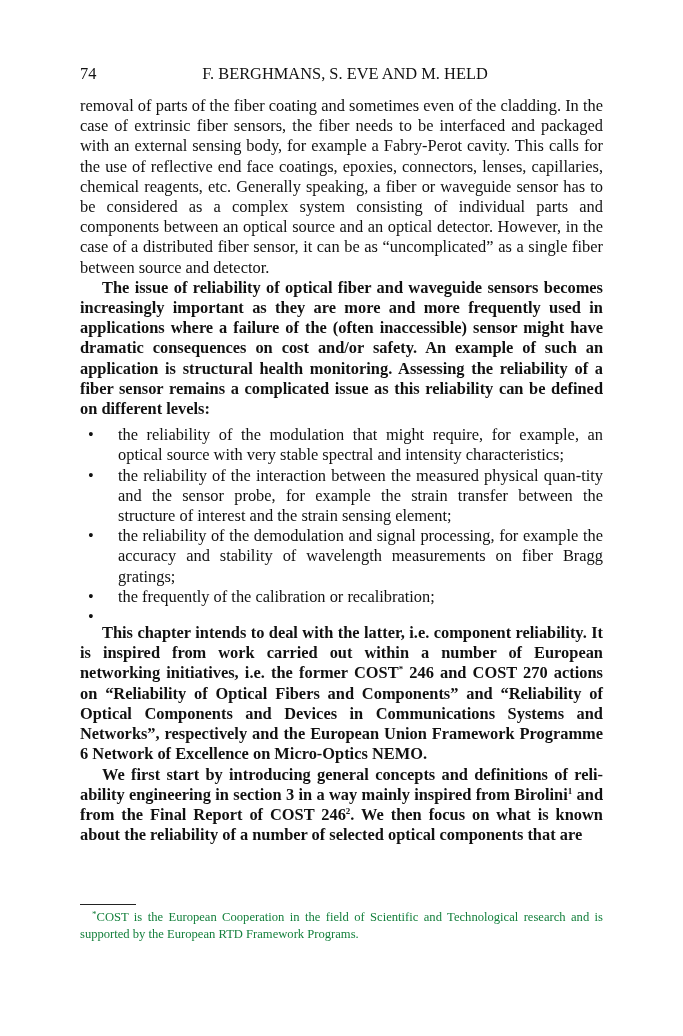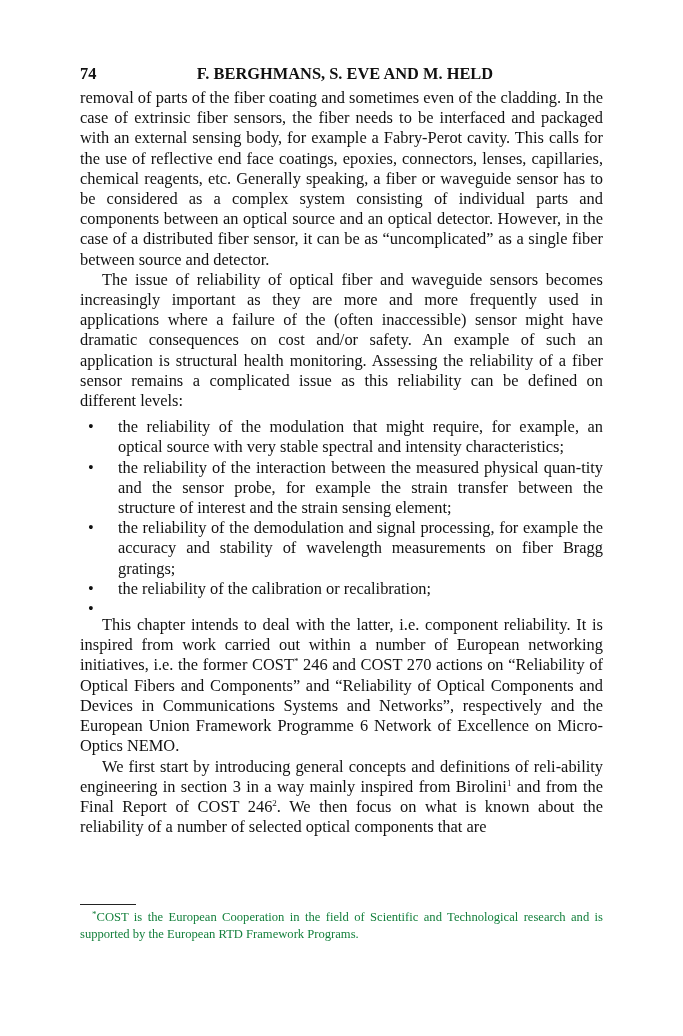--- a/index.html
+++ b/index.html
@@ -2,25 +2,25 @@
 <html><head>
 <meta charset="utf-8">
 <style>
   html, body { margin: 0; padding: 0; background: #ffffff; }
   body { width: 683px; height: 1036px; position: relative; overflow: hidden; }
   .page {
     position: absolute; left: 80px; top: 64px; width: 523px;
     font-family: "Liberation Serif", "DejaVu Serif", serif;
     color: #111111; font-size: 16.4px; line-height: 20.2px;
   }
-  .running-head { position: relative; height: 20px; margin-bottom: 4px; font-weight: bold; }
+  .running-head { position: relative; height: 20px; margin-bottom: 12px; }
   .page-num { position: absolute; left: 0; top: 0; }
   .authors { position: absolute; left: 0; right: 1px; text-align: center; top: 0; padding-left: 8px; }
   p { margin: 0; text-align: justify; }
-  p.indent { text-indent: 22px; }
+  p.indent { text-indent: 22px; font-weight: bold; }
   ul.levels { list-style: none; margin: 6px 0 4px 0; padding: 0; }
   ul.levels li { position: relative; padding-left: 38px; text-align: justify; }
   ul.levels li .bullet { position: absolute; left: 8px; top: 0; }
   sup { font-size: 9px; line-height: 0; vertical-align: 6px; }
   .after-list { margin-top: 16px; }
   .footnote-rule { position: absolute; left: 80px; top: 904px; width: 56px; border-top: 1px solid #222; }
   .footnote {
     position: absolute; left: 80px; top: 906px; width: 523px;
     font-family: "Liberation Serif", "DejaVu Serif", serif;
     font-size: 12.6px; line-height: 17px; color: #15803d; text-align: justify;
@@ -36,21 +36,21 @@
     <span class="authors">F. BERGHMANS, S. EVE AND M. HELD</span>
   </div>
 
   <p>removal of parts of the fiber coating and sometimes even of the cladding. In the case of extrinsic fiber sensors, the fiber needs to be interfaced and packaged with an external sensing body, for example a Fabry-Perot cavity. This calls for the use of reflective end face coatings, epoxies, connectors, lenses, capillaries, chemical reagents, etc. Generally speaking, a fiber or waveguide sensor has to be considered as a complex system consisting of individual parts and components between an optical source and an optical detector. However, in the case of a distributed fiber sensor, it can be as “uncomplicated” as a single fiber between source and detector.</p>
   <p class="indent">The issue of reliability of optical fiber and waveguide sensors becomes increasingly important as they are more and more frequently used in applications where a failure of the (often inaccessible) sensor might have dramatic consequences on cost and/or safety. An example of such an application is structural health monitoring. Assessing the reliability of a fiber sensor remains a complicated issue as this reliability can be defined on different levels:</p>
 
   <ul class="levels">
     <li><span class="bullet">•</span><span>the reliability of the modulation that might require, for example, an optical source with very stable spectral and intensity characteristics;</span></li>
     <li><span class="bullet">•</span><span>the reliability of the interaction between the measured physical quan-tity and the sensor probe, for example the strain transfer between the structure of interest and the strain sensing element;</span></li>
     <li><span class="bullet">•</span><span>the reliability of the demodulation and signal processing, for example the accuracy and stability of wavelength measurements on fiber Bragg gratings;</span></li>
-    <li><span class="bullet">•</span><span>the reliability of the calibration or recalibration;</span></li>
+    <li><span class="bullet">•</span><span>the frequently of the calibration or recalibration;</span></li>
     <li><span class="bullet">•</span></li>
   </ul>
 
   <p class="indent after-list"><span>This chapter intends to deal with the latter, i.e. component reliability. It is inspired from work carried out within a number of European networking initiatives, i.e. the former COST</span><sup>*</sup><span> 246 and COST 270 actions on “Reliability of Optical Fibers and Components” and “Reliability of Optical Components and Devices in Communications Systems and Networks”, respectively and the European Union Framework Programme 6 Network of Excellence on Micro-Optics NEMO.</span></p>
 
   <p class="indent"><span>We first start by introducing general concepts and definitions of reli-ability engineering in section 3 in a way mainly inspired from Birolini</span><sup>1</sup><span> and from the Final Report of COST 246</span><sup>2</sup><span>. We then focus on what is known about the reliability of a number of selected optical components that are</span></p>
 </div>
 
 <div class="footnote-rule"></div>
 <div class="footnote"><span class="fn-mark">*</span><span>COST is the European Cooperation in the field of Scientific and Technological research and is supported by the European RTD Framework Programs.</span></div>

